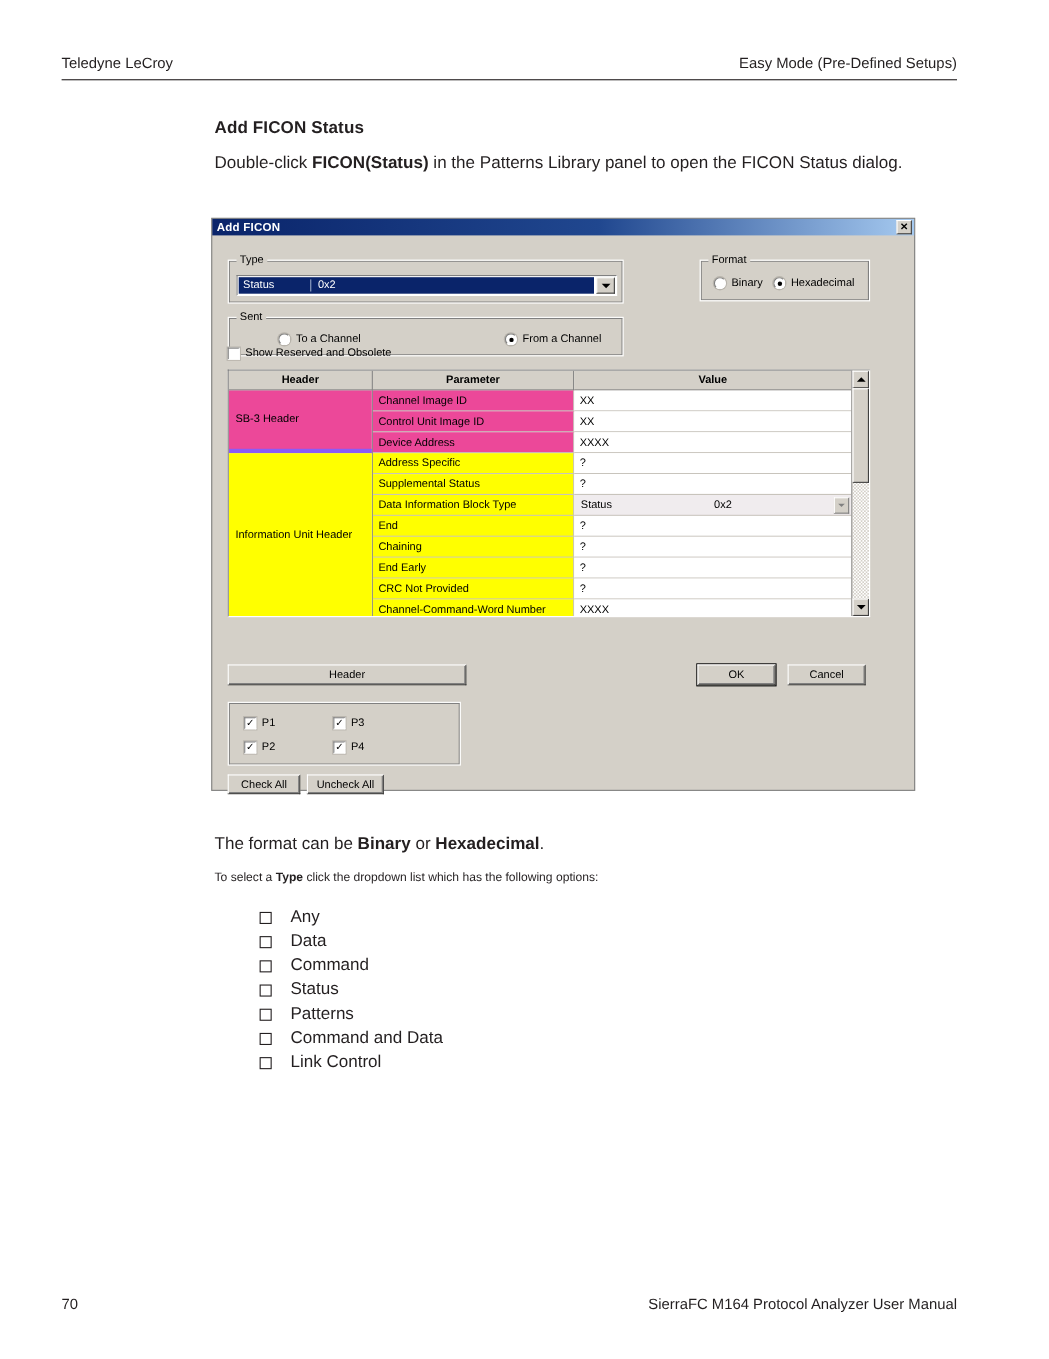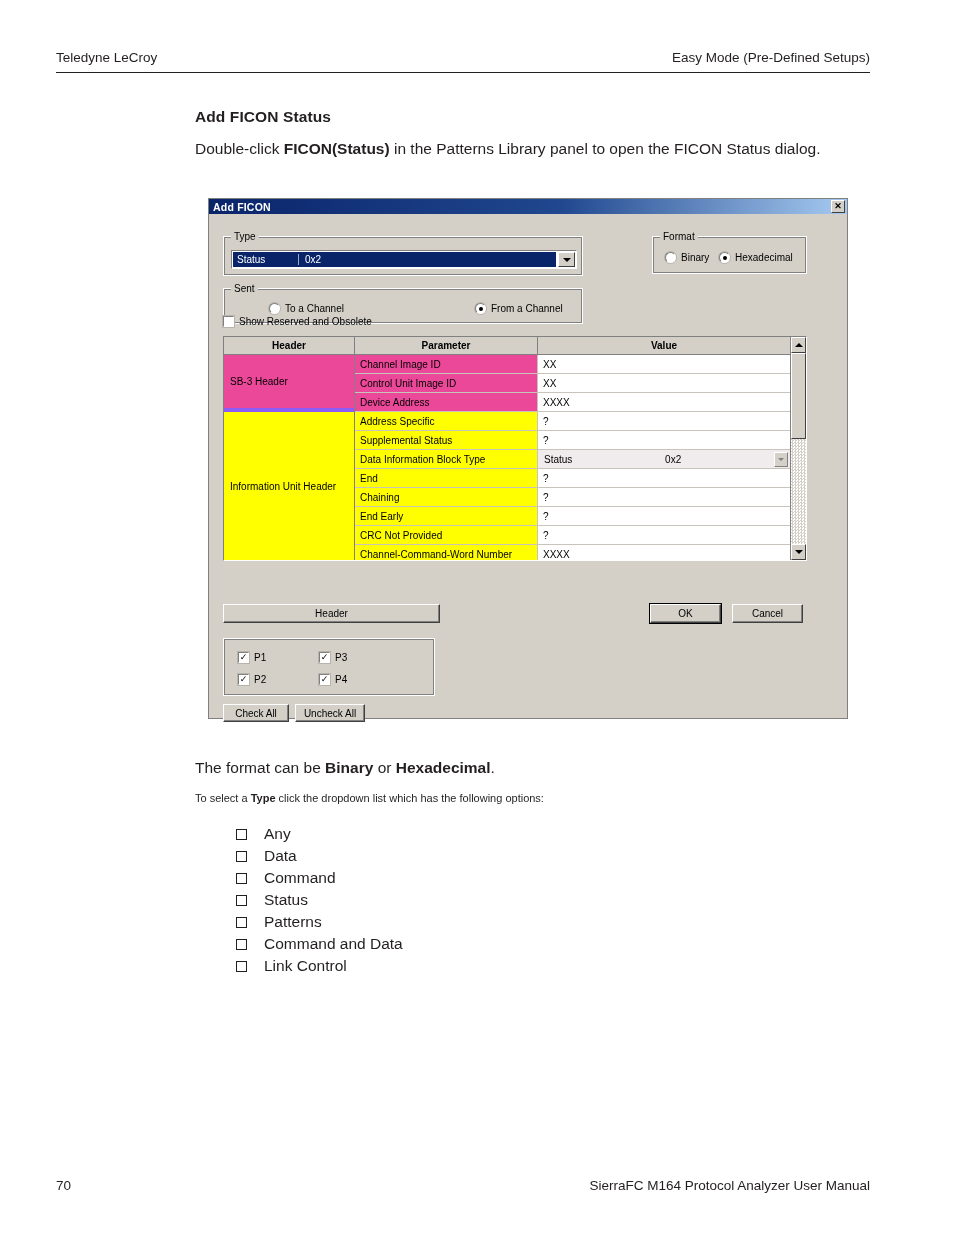--- a/index.html
+++ b/index.html
@@ -102,21 +102,21 @@
     display: flex;
     justify-content: space-between;
     align-items: baseline;
     font-size: 13.5px;
     color: #231f20;
   }
 
   
   .dialog {
     position: absolute;
-    left: 208px;
+    left: 192px;
     top: 198px;
     width: 640px;
     height: 521px;
     background: #d4d0c8;
     border: 1px solid #808080;
     box-sizing: border-box;
     font-size: 10px;
   }
   .titlebar {
     height: 15px;

